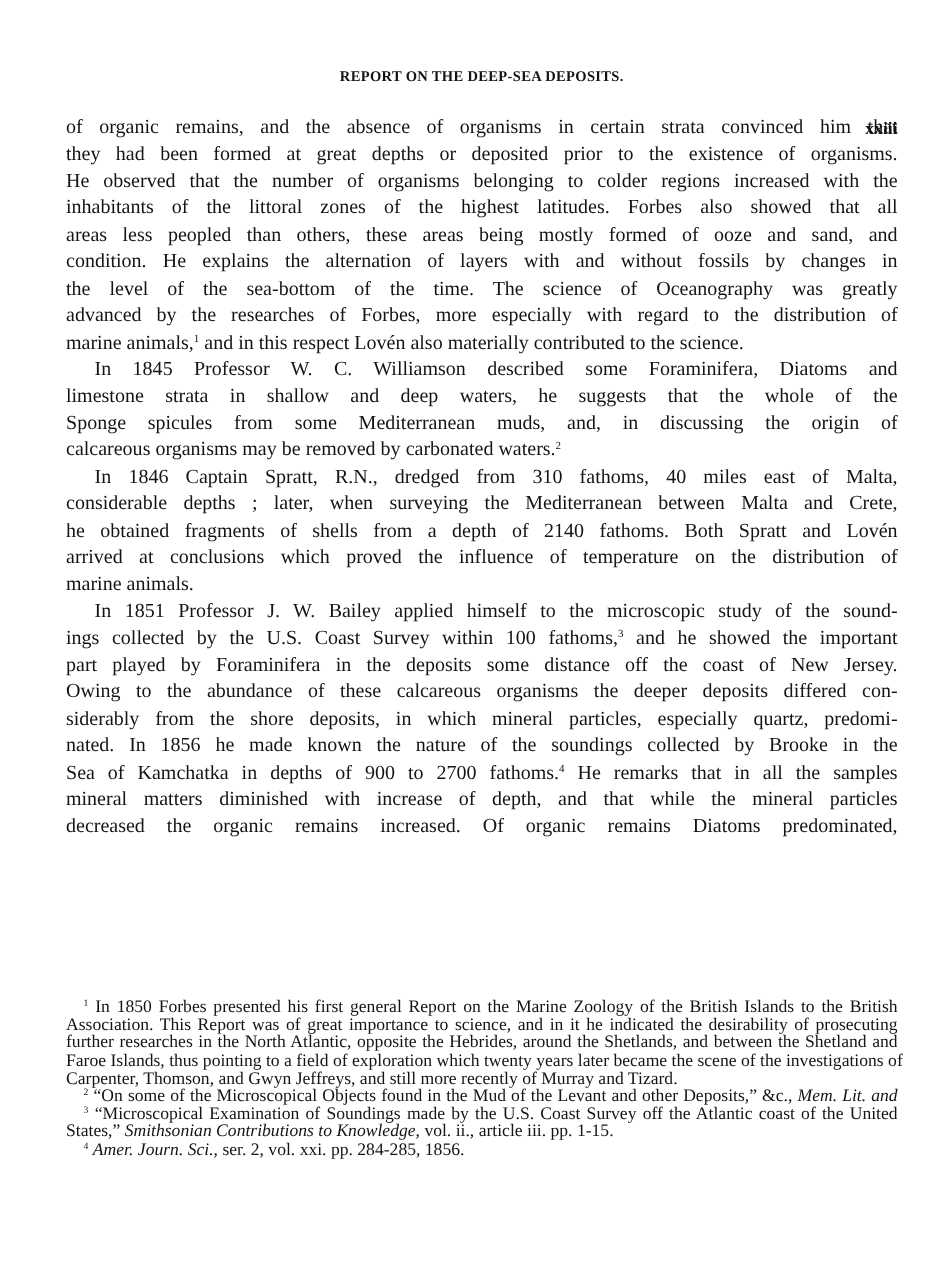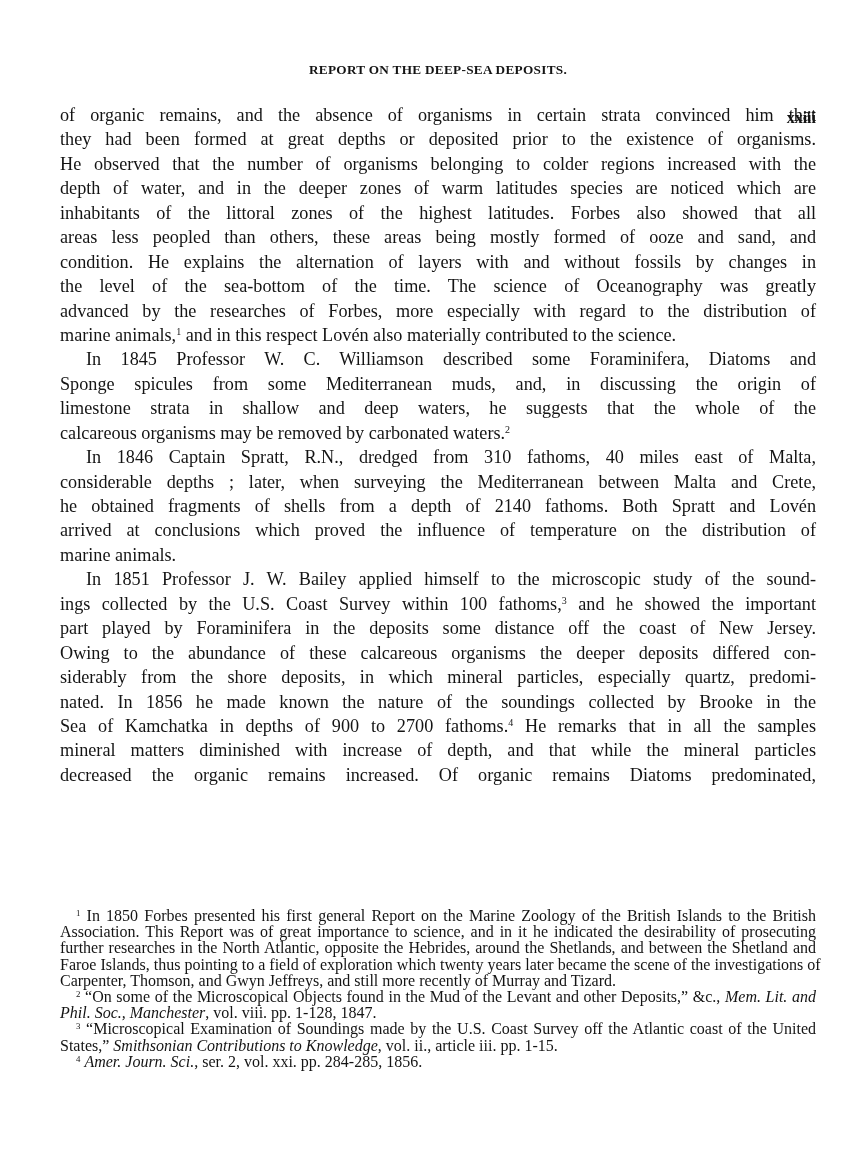--- a/index.html
+++ b/index.html
@@ -49,33 +49,32 @@
   <div class="running-title">REPORT ON THE DEEP-SEA DEPOSITS.</div>
   <div class="page-number">xxiii</div>
 </div>
 
 <div class="body">
 
   <div>
     <span class="line">of organic remains, and the absence of organisms in certain strata convinced him that</span>
     <span class="line">they had been formed at great depths or deposited prior to the existence of organisms.</span>
     <span class="line">He observed that the number of organisms belonging to colder regions increased with the</span>
-    <span class="line">depth of water, and in the deeper zones of warm latitudes species are noticed which are</span>
     <span class="line">inhabitants of the littoral zones of the highest latitudes.  Forbes also showed that all</span>
     <span class="line">areas less peopled than others, these areas being mostly formed of ooze and sand, and</span>
     <span class="line">condition.  He explains the alternation of layers with and without fossils by changes in</span>
     <span class="line">the level of the sea-bottom of the time.  The science of Oceanography was greatly</span>
     <span class="line">advanced by the researches of Forbes, more especially with regard to the distribution of</span>
     <span class="line last"><span>marine animals,</span><sup>1</sup> <span>and in this respect Lovén also materially contributed to the science.</span></span>
   </div>
 
   <div>
     <span class="line indent">In 1845 Professor W. C. Williamson described some Foraminifera, Diatoms and</span>
+    <span class="line">limestone strata in shallow and deep waters, he suggests that the whole of the</span>
     <span class="line">Sponge spicules from some Mediterranean muds, and, in discussing the origin of</span>
-    <span class="line">limestone strata in shallow and deep waters, he suggests that the whole of the</span>
     <span class="line last"><span>calcareous organisms may be removed by carbonated waters.</span><sup>2</sup></span>
   </div>
 
   <div>
     <span class="line indent">In 1846 Captain Spratt, R.N., dredged from 310 fathoms, 40 miles east of Malta,</span>
     <span class="line">considerable depths ; later, when surveying the Mediterranean between Malta and Crete,</span>
     <span class="line">he obtained fragments of shells from a depth of 2140 fathoms.  Both Spratt and Lovén</span>
     <span class="line">arrived at conclusions which proved the influence of temperature on the distribution of</span>
     <span class="line last">marine animals.</span>
   </div>
@@ -96,21 +95,20 @@
 <div class="footnotes">
   <div>
     <span class="fline indent"><sup>1</sup> <span>In 1850 Forbes presented his first general Report on the Marine Zoology of the British Islands to the British</span></span>
     <span class="fline">Association.  This Report was of great importance to science, and in it he indicated the desirability of prosecuting</span>
     <span class="fline">further researches in the North Atlantic, opposite the Hebrides, around the Shetlands, and between the Shetland and</span>
     <span class="fline">Faroe Islands, thus pointing to a field of exploration which twenty years later became the scene of the investigations of</span>
     <span class="fline last">Carpenter, Thomson, and Gwyn Jeffreys, and still more recently of Murray and Tizard.</span>
   </div>
   <div>
     <span class="fline indent"><sup>2</sup> <span>“On some of the Microscopical Objects found in the Mud of the Levant and other Deposits,” &amp;c., </span><i>Mem. Lit. and</i></span>
-    <span class="fline last"><i>Phil. Soc., Manchester</i><span>, vol. viii. pp. 1-128, 1847.</span></span>
   </div>
   <div>
     <span class="fline indent"><sup>3</sup> <span>“Microscopical Examination of Soundings made by the U.S. Coast Survey off the Atlantic coast of the United</span></span>
     <span class="fline last"><span>States,” </span><i>Smithsonian Contributions to Knowledge</i><span>, vol. ii., article iii. pp. 1-15.</span></span>
   </div>
   <div>
     <span class="fline indent last"><sup>4</sup> <i>Amer. Journ. Sci.</i><span>, ser. 2, vol. xxi. pp. 284-285, 1856.</span></span>
   </div>
 </div>
 

